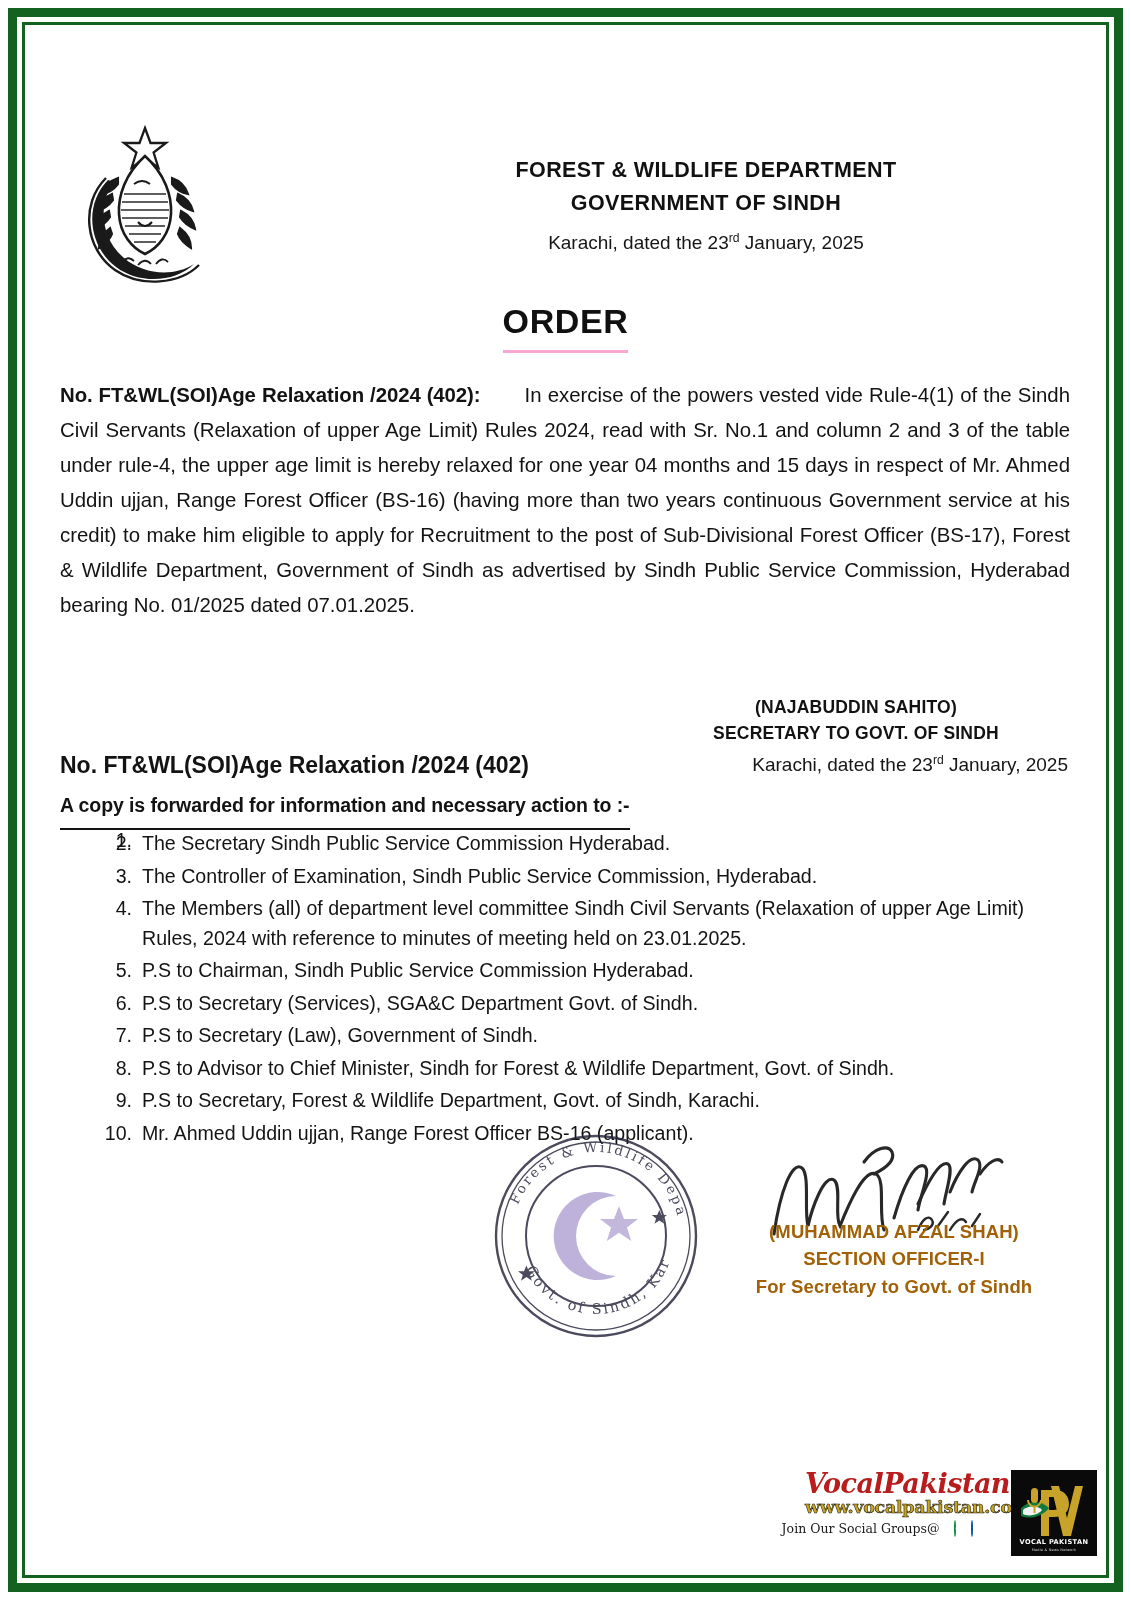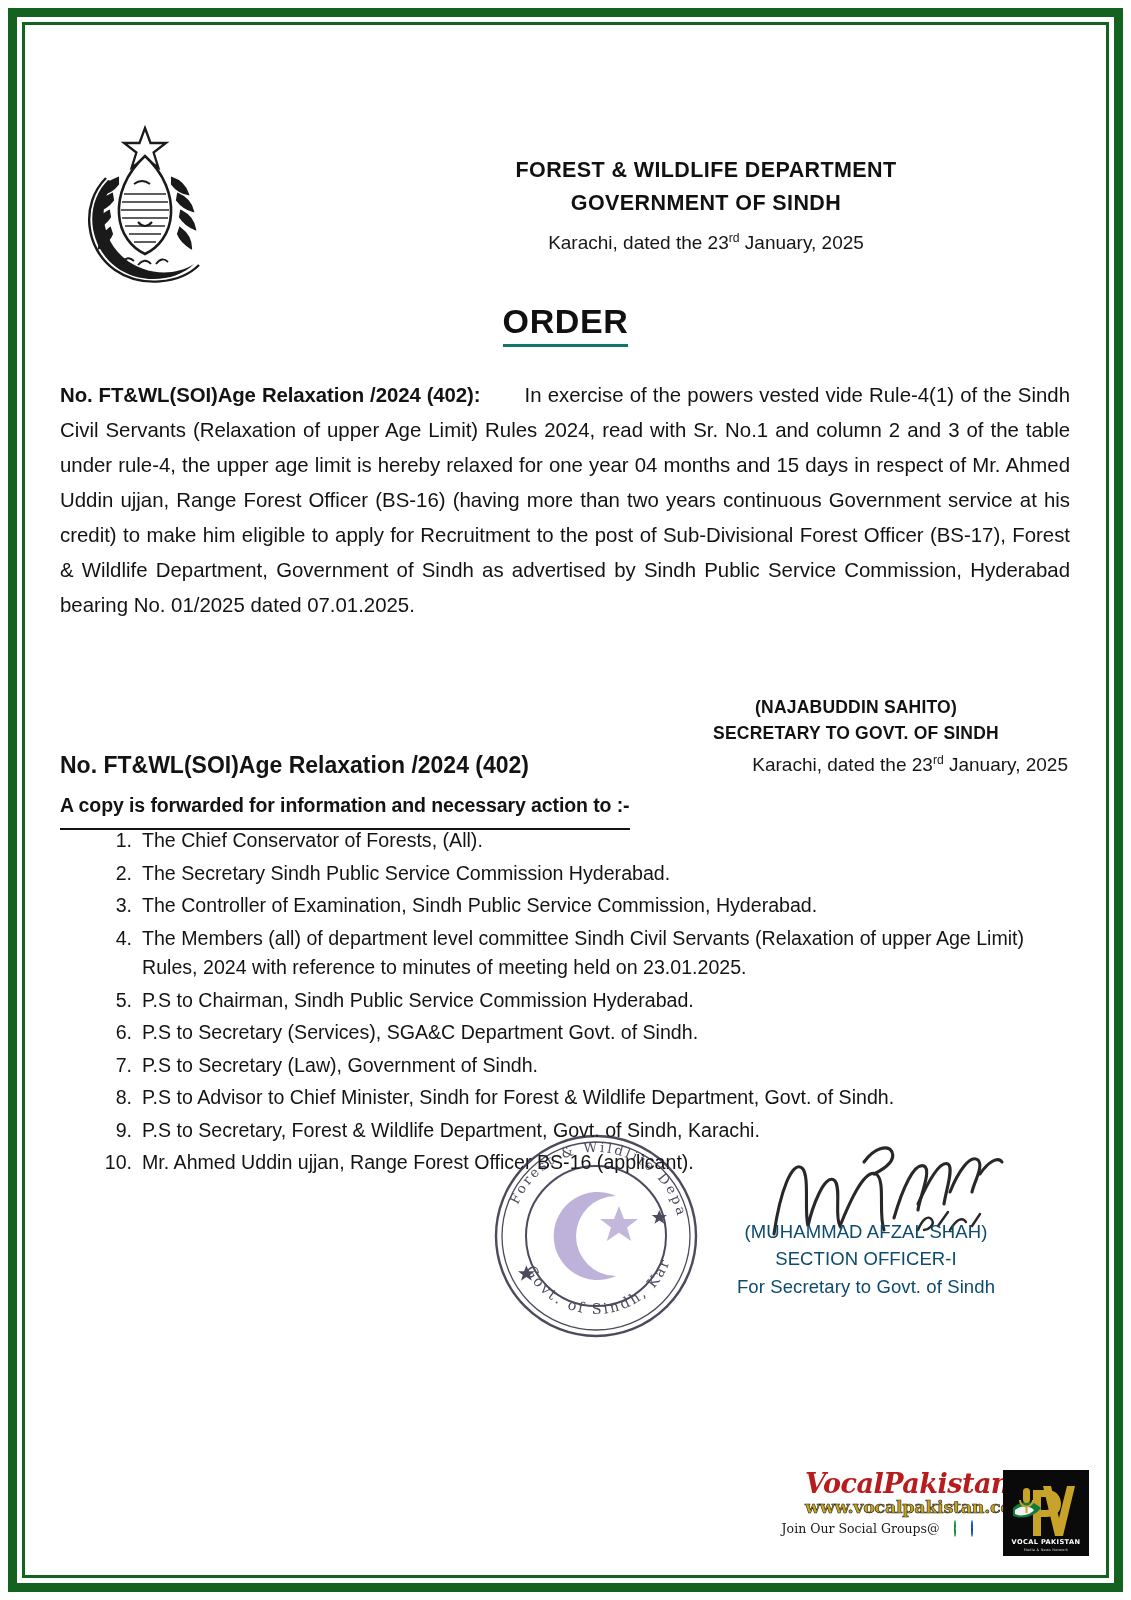--- a/index.html
+++ b/index.html
@@ -90,22 +90,22 @@
     left: 0;
     top: 276px;
     width: 100%;
     text-align: center;
     font-size: 34px;
     font-weight: bold;
     letter-spacing: 0.6px;
     color: #101010;
   }
   .order-title span {
-    border-bottom: 3px solid #0f766e;
-    padding-bottom: 4px;
+    border-bottom: 3px solid #f9a8d4;
+    padding-bottom: 10px;
   }
 
   
   .body-block {
     position: absolute;
     left: 34px;
     top: 352px;
     width: 1010px;
   }
   .para {
@@ -216,28 +216,28 @@
     top: 1108px;
     width: 240px;
     height: 120px;
     opacity: 0.9;
   }
   .handsign svg { display: block; width: 100%; height: 100%; }
 
   
   .sig-bottom {
     position: absolute;
-    left: 640px;
+    left: 668px;
     top: 1192px;
     width: 400px;
     text-align: center;
     font-size: 18.5px;
-    font-weight: normal;
+    font-weight: bold;
     line-height: 1.48;
-    color: #0c4a6e;
+    color: #a16207;
     letter-spacing: 0.1px;
   }
 
   
   .brand {
     position: absolute;
     left: 840px;
     right: 8px;
     top: 1444px;
     height: 96px;
@@ -295,21 +295,21 @@
     inset: 0;
     color: #fff;
     font-style: normal;
     font-weight: bold;
     font-size: 10px;
     line-height: 15px;
     text-align: center;
   }
   .brand-logo {
     position: absolute;
-    right: 8px;
+    right: 0;
     top: 0;
     width: 86px;
     height: 86px;
     background: #0a0a0a;
   }
   .brand-logo svg { display: block; width: 100%; height: 100%; }
 </style>
 </head>
 <body>
 
@@ -398,21 +398,20 @@
   <div class="ref-row">
     <div class="ref-row-left">No. FT&amp;WL(SOI)Age Relaxation /2024 (402)</div>
     <div class="ref-row-right"><span>Karachi, dated the 23</span><span class="sup">rd</span><span> January, 2025</span></div>
   </div>
 
   <div class="fwd-line">A copy is forwarded for information and necessary action to :-</div>
 
   <ul class="dist-list">
     <li>
       <span class="num">1.</span>
-      <span>The Chief Conservator of Forests, (All).</span>
     </li>
     <li>
       <span class="num">2.</span>
       <span>The Secretary Sindh Public Service Commission Hyderabad.</span>
     </li>
     <li>
       <span class="num">3.</span>
       <span>The Controller of Examination, Sindh Public Service Commission, Hyderabad.</span>
     </li>
     <li>

